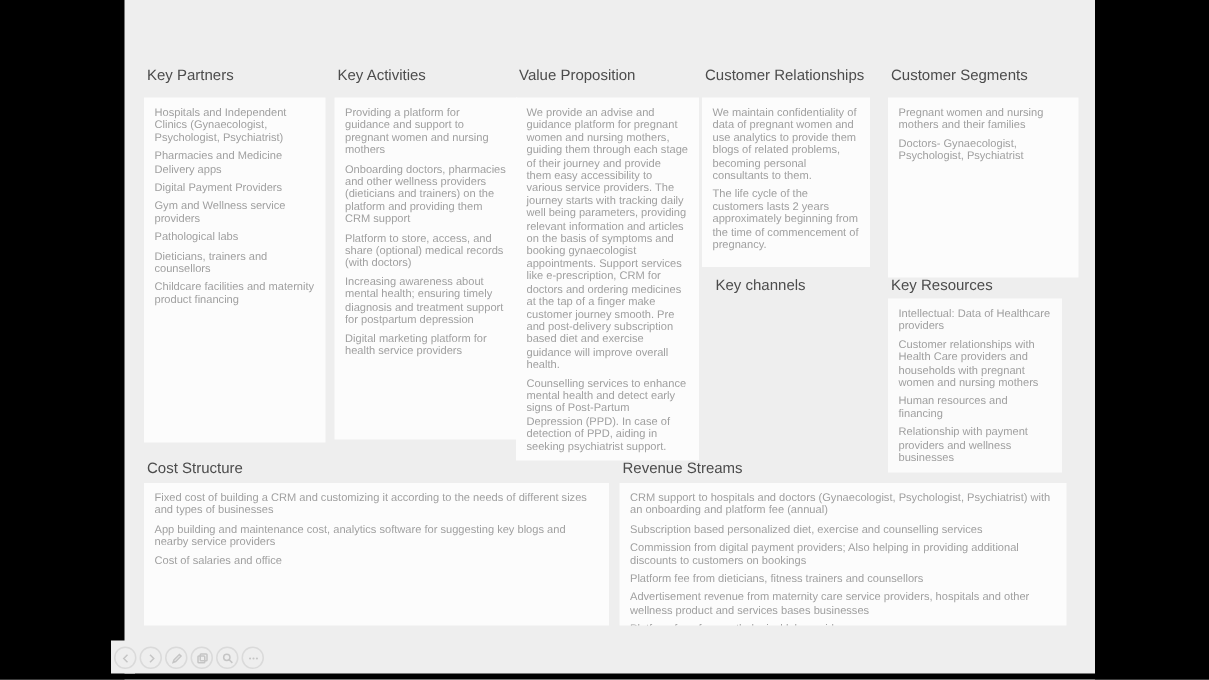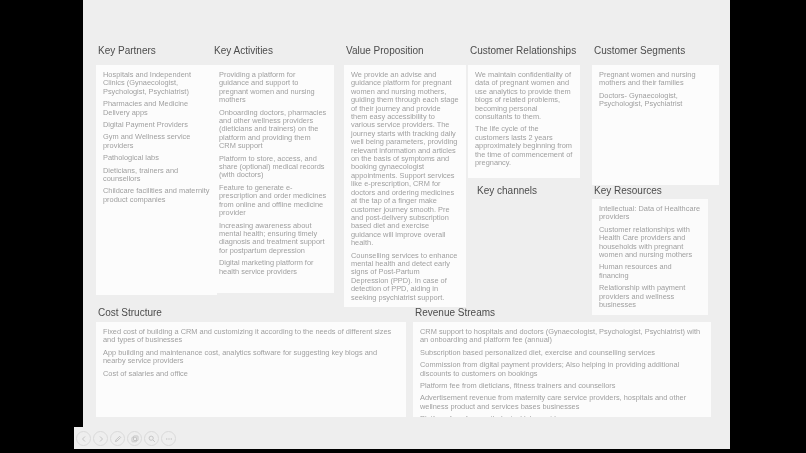--- a/index.html
+++ b/index.html
@@ -32,21 +32,21 @@
   .sec-box {
     background:#fcfcfc; padding:6px 7px; box-sizing:border-box; overflow:hidden;
   }
   .item {
     margin:0 0 4px 0; font-size:7.4px; line-height:8.4px; color:#9f9f9f;
   }
 
   
   #sec-key-partners            { left:13px;  top:45px;  width:121px; }
   #sec-key-partners .sec-box   { height:230px; }
-  #sec-key-activities          { left:129px; top:45px;  width:122px; }
+  #sec-key-activities          { left:140px; top:45px;  width:122px; }
   #sec-key-activities .sec-box { height:228px; }
   #sec-value-proposition          { left:261px; top:45px; width:122px; }
   #sec-value-proposition .sec-box { height:242px; }
   #sec-customer-relationships          { left:385px; top:45px; width:112px; }
   #sec-customer-relationships .sec-box { height:113px; }
   #sec-customer-segments          { left:509px; top:45px; width:127px; }
   #sec-customer-segments .sec-box { height:120px; }
   #sec-key-channels            { left:385px; top:185px; width:118px; }
   #sec-key-channels .sec-header{ margin-left:9px; margin-bottom:8px; }
   #sec-key-channels .sec-box   { height:101px; }
@@ -88,32 +88,31 @@
   <div class="section" id="sec-key-partners">
     <div class="sec-header">Key Partners</div>
     <div class="sec-box">
 
     <p class="item">Hospitals and Independent Clinics (Gynaecologist, Psychologist, Psychiatrist)</p>
         <p class="item">Pharmacies and Medicine Delivery apps</p>
         <p class="item">Digital Payment Providers</p>
         <p class="item">Gym and Wellness service providers</p>
         <p class="item">Pathological labs</p>
         <p class="item">Dieticians, trainers and counsellors</p>
-        <p class="item">Childcare facilities and maternity product companies</p>
+        <p class="item">Childcare facilities and maternity product financing</p>
       </div>
   </div>
 
   <div class="section" id="sec-key-activities">
     <div class="sec-header">Key Activities</div>
     <div class="sec-box">
 
     <p class="item">Providing a platform for guidance and support to pregnant women and nursing mothers</p>
         <p class="item">Onboarding doctors, pharmacies and other wellness providers (dieticians and trainers) on the platform and providing them CRM support</p>
         <p class="item">Platform to store, access, and share (optional) medical records (with doctors)</p>
-        <p class="item">Feature to generate e-prescription and order medicines from online and offline medicine provider</p>
         <p class="item">Increasing awareness about mental health; ensuring timely diagnosis and treatment support for postpartum depression</p>
         <p class="item">Digital marketing platform for health service providers</p>
       </div>
   </div>
 
   <div class="section" id="sec-value-proposition">
     <div class="sec-header">Value Proposition</div>
     <div class="sec-box">
 
     <p class="item">We provide an advise and guidance platform for pregnant women and nursing mothers, guiding them through each stage of their journey and provide them easy accessibility to various service providers. The journey starts with tracking daily well being parameters, providing relevant information and articles on the basis of symptoms and booking gynaecologist appointments. Support services like e-prescription, CRM for doctors and ordering medicines at the tap of a finger make customer journey smooth. Pre and post-delivery subscription based diet and exercise guidance will improve overall health.</p>

